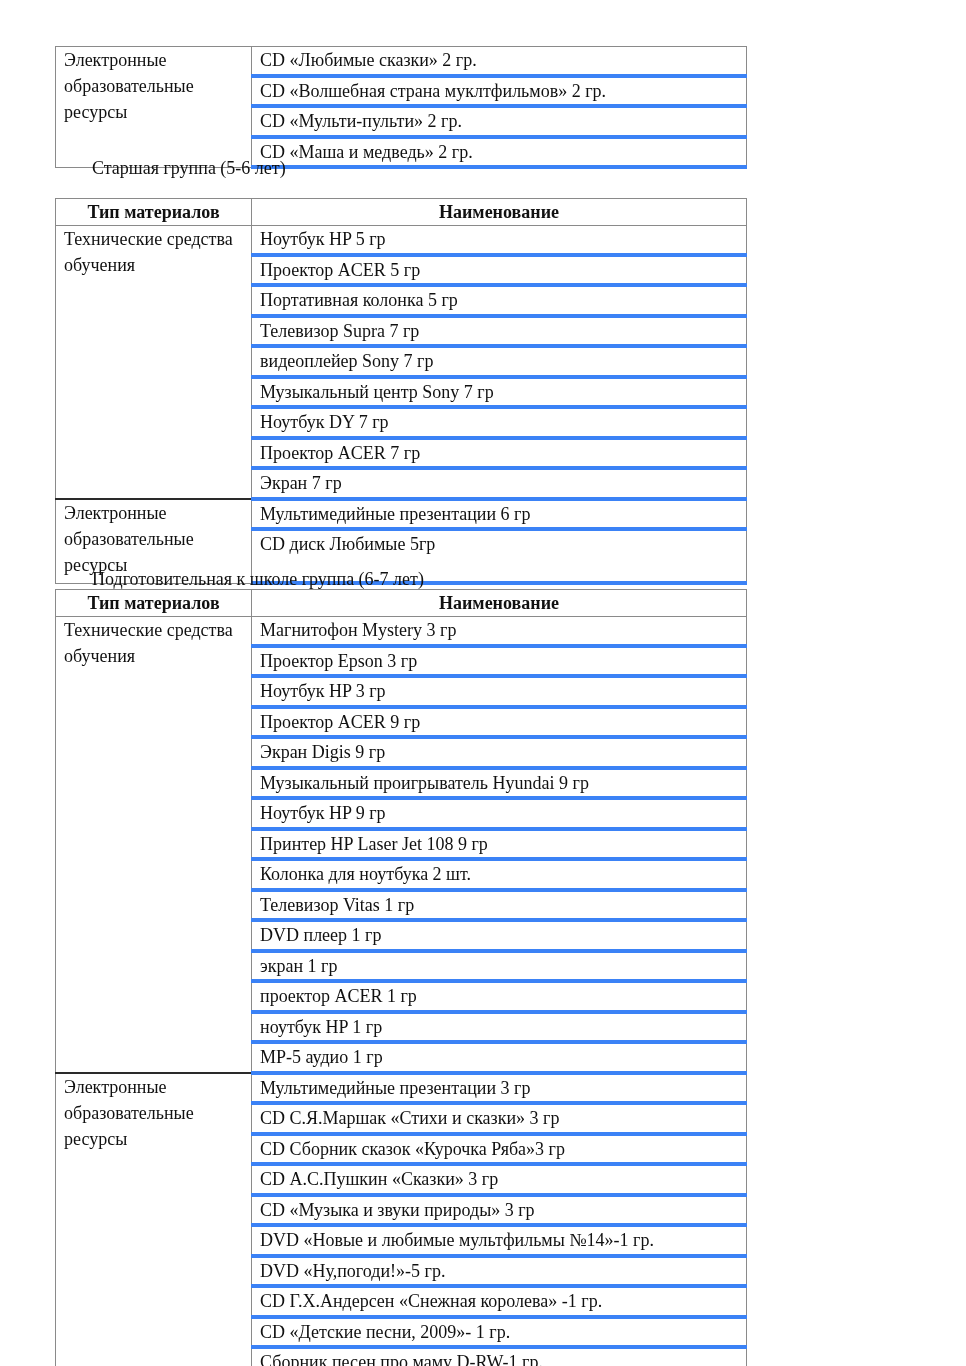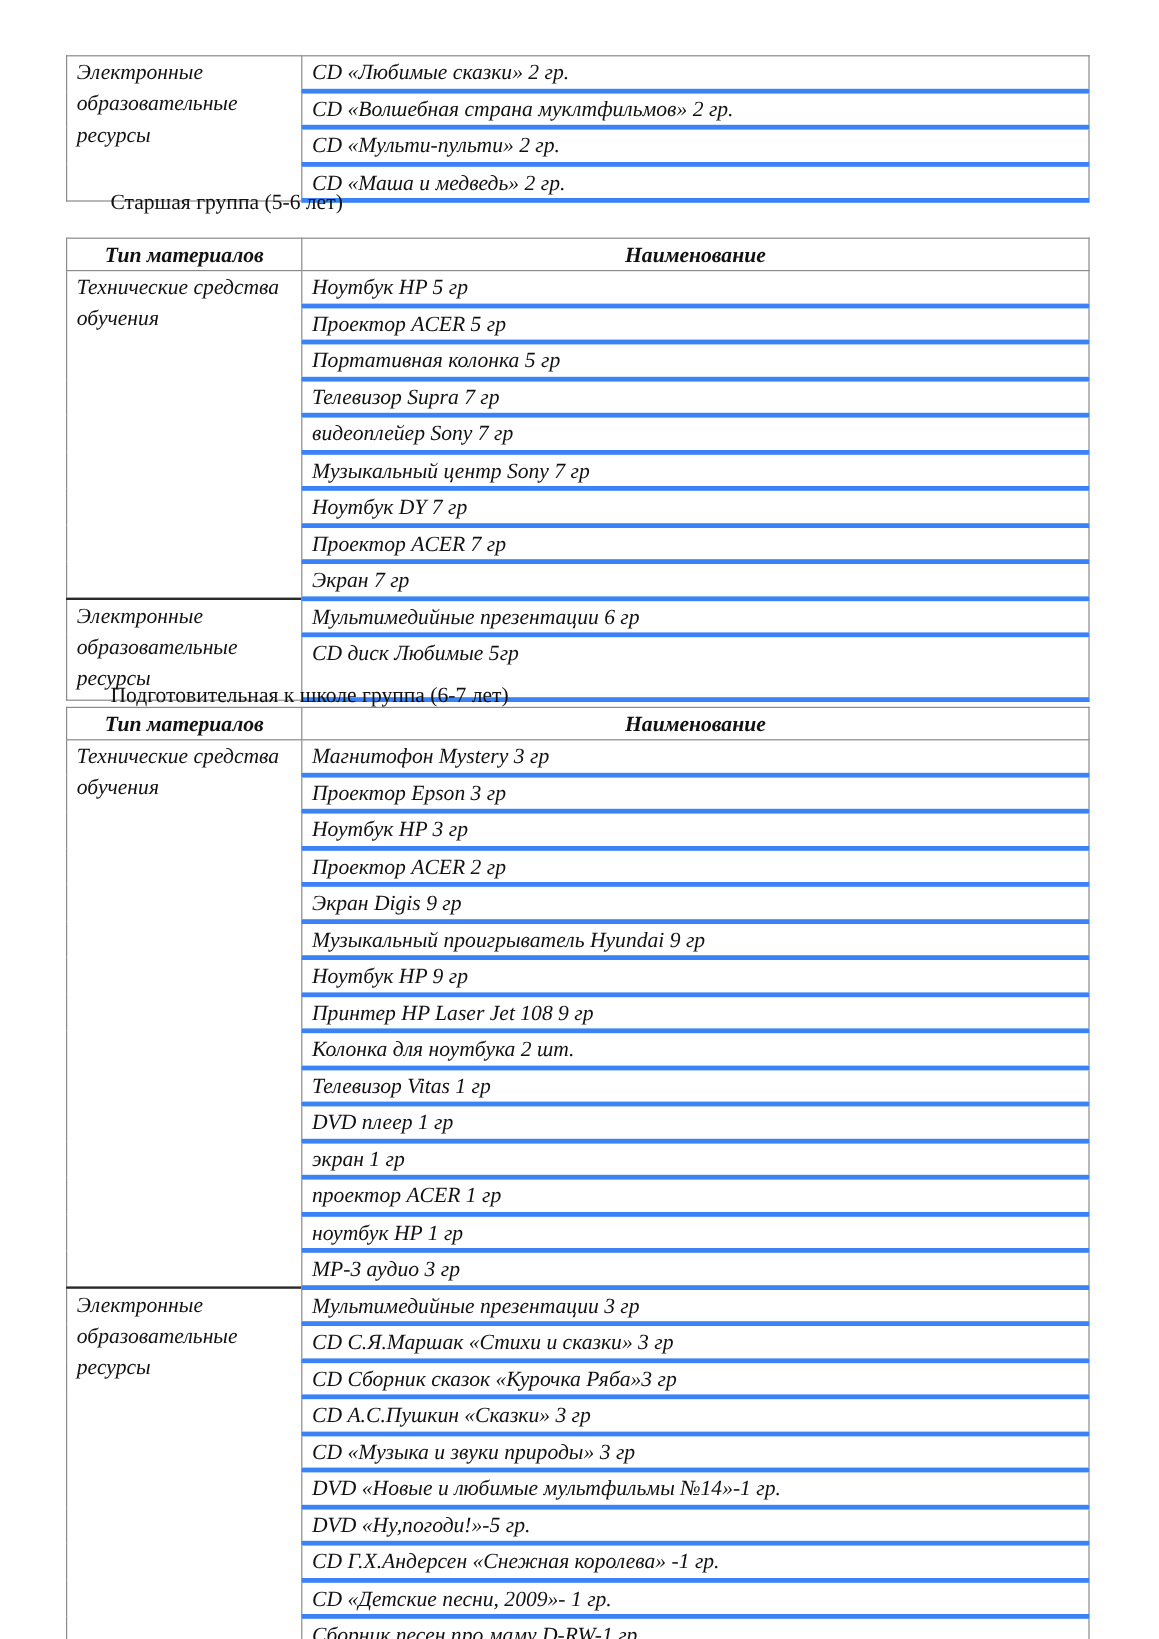--- a/index.html
+++ b/index.html
@@ -1,21 +1,21 @@
 <!DOCTYPE html>
 <html><head>
 <meta charset="utf-8">
 <style>
   html, body { margin: 0; padding: 0; background: #ffffff; }
   body {
     width: 966px; height: 1366px; position: relative; overflow: hidden;
     font-family: "Liberation Serif", "DejaVu Serif", serif;
     color: #111111;
   }
-  .tbl { position: absolute; left: 55px; width: 853px; border-collapse: collapse; table-layout: fixed; font-style: italic; }
+  .tbl { position: absolute; left: 55px; width: 692px; border-collapse: collapse; table-layout: fixed; }
   .tbl col.c1 { width: 196px; }
   .tbl td, .tbl th {
     border: 1px solid #8a8a8a;
     padding: 0 8px;
     font-size: 18px;
     line-height: 26px;
     vertical-align: top;
     text-align: left;
     font-weight: normal;
     white-space: nowrap;
@@ -131,21 +131,21 @@
       <td class="cat" rowspan="15">Технические средства обучения</td>
       <td class="item">Магнитофон Mystery 3 гр</td>
     </tr>
     <tr>
         <td class="item">Проектор Epson 3 гр</td>
       </tr>
     <tr>
         <td class="item">Ноутбук HP 3 гр</td>
       </tr>
     <tr>
-        <td class="item">Проектор ACER 2 гр</td>
+        <td class="item">Проектор ACER 9 гр</td>
       </tr>
     <tr>
         <td class="item">Экран Digis 9 гр</td>
       </tr>
     <tr>
         <td class="item">Музыкальный проигрыватель Hyundai 9 гр</td>
       </tr>
     <tr>
         <td class="item">Ноутбук HP 9 гр</td>
       </tr>
@@ -164,21 +164,21 @@
     <tr>
         <td class="item">экран 1 гр</td>
       </tr>
     <tr>
         <td class="item">проектор ACER 1 гр</td>
       </tr>
     <tr>
         <td class="item">ноутбук HP 1 гр</td>
       </tr>
     <tr>
-        <td class="item">MP-3 аудио 3 гр</td>
+        <td class="item">MP-5 аудио 1 гр</td>
       </tr>
     <tr class="sect-start">
       <td class="cat" rowspan="11">Электронные образовательные ресурсы</td>
       <td class="item">Мультимедийные презентации 3 гр</td>
     </tr>
     <tr>
         <td class="item">CD С.Я.Маршак «Стихи и сказки» 3 гр</td>
       </tr>
     <tr>
         <td class="item">CD Сборник сказок «Курочка Ряба»3 гр</td>

